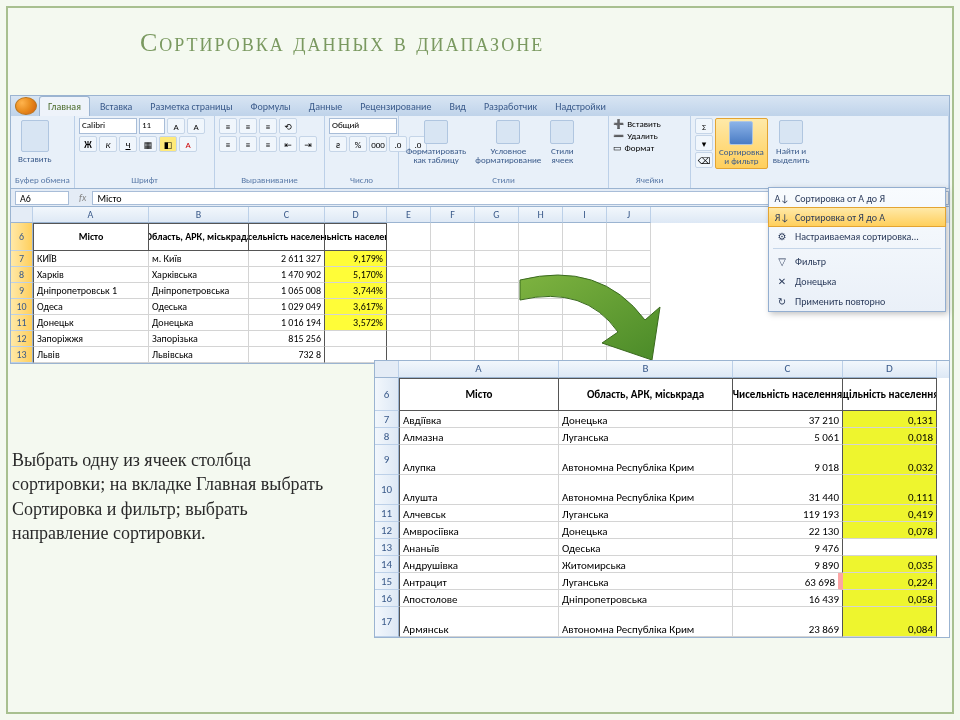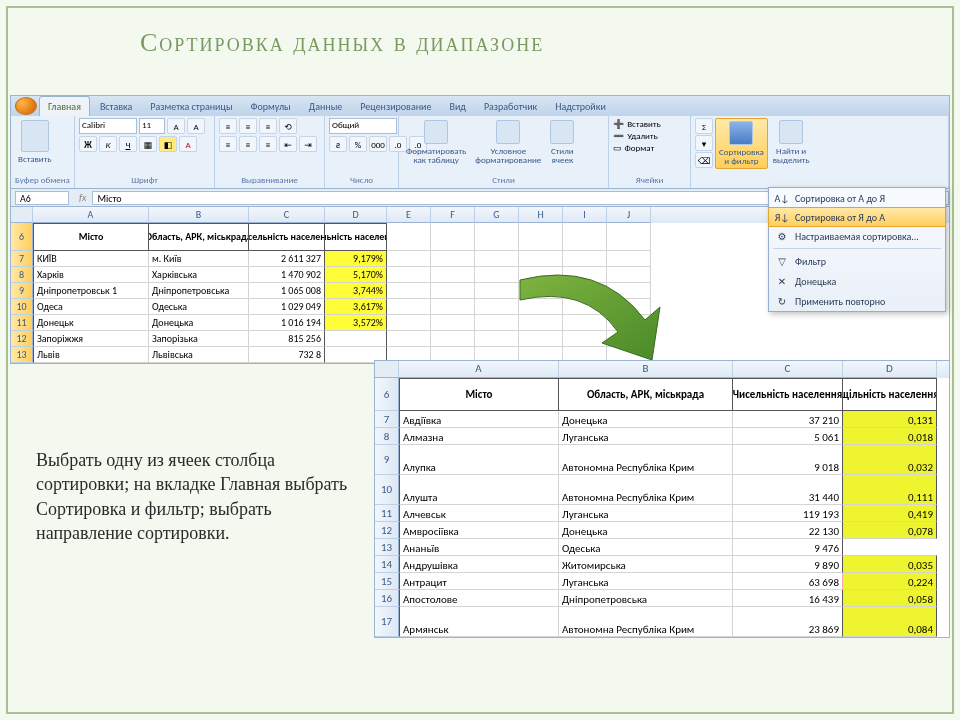--- a/index.html
+++ b/index.html
@@ -54,21 +54,21 @@
 .sort-menu { position: absolute; top: 95px; right: 14px; width: 178px; background: linear-gradient(#f8fbfe,#eaf0f8); border: 1px solid #93aed0; box-shadow: 2px 2px 6px rgba(0,0,0,0.25); font-size: 10px; z-index: 10; }
 .sort-menu-item { display: flex; align-items: center; height: 20px; padding: 0 6px; gap: 6px; color: #2a3a5a; }
 .sort-menu-item.highlighted { background: linear-gradient(#ffe9a8,#ffcf5c); border: 1px solid #e3a432; margin: -1px; }
 .sort-menu-sep { height: 1px; background: #c5d5e8; margin: 2px 4px; }
 .smi-icon { width: 14px; height: 14px; display: flex; align-items: center; justify-content: center; font-size: 10px; }
 
 
 .arrow-container { position: absolute; top: 265px; left: 500px; width: 170px; height: 100px; pointer-events: none; }
 
 
-.instructions { position: absolute; top: 448px; left: 36px; width: 330px; font-family: Garamond, Georgia, serif; font-size: 18px; color: #2a2a2a; line-height: 1.35; }
+.instructions { position: absolute; top: 448px; left: 12px; width: 330px; font-family: Garamond, Georgia, serif; font-size: 18px; color: #2a2a2a; line-height: 1.35; }
 
 
 .sheet2-wrap { position: absolute; top: 360px; left: 374px; width: 576px; background: #fff; border: 1px solid #9bb4d1; font-size: 11px; }
 .sheet2-wrap .col-headers { height: 17px; }
 .sheet2-wrap .row-hdr { width: 24px; line-height: 17px; }
 .sheet2-wrap .sheet-row { height: 17px; }
 .sheet2-wrap .sheet-row.tall { height: 30px; }
 .sheet2-wrap .sheet-row.xtall { height: 33px; }
 .c2A { width: 160px; } .c2B { width: 174px; } .c2C { width: 110px; } .c2D { width: 94px; }
 .yellow2 { background: #eef52e; }
@@ -462,21 +462,21 @@
         <div class="row-hdr" style="">14</div>
         <div class="cell c2A bl" style="align-items:flex-end;">Андрушівка</div>
         <div class="cell c2B" style="align-items:flex-end;">Житомирська</div>
         <div class="cell c2C num" style="border-right:1px solid #555;align-items:flex-end;">9 890</div>
         <div class="cell c2D num yellow2 br" style="align-items:flex-end;">0,035</div>
       </div>
       <div class="sheet-row">
         <div class="row-hdr" style="">15</div>
         <div class="cell c2A bl" style="align-items:flex-end;">Антрацит</div>
         <div class="cell c2B" style="align-items:flex-end;">Луганська</div>
-        <div class="cell c2C num" style="border-right:1px solid #fca5a5;align-items:flex-end;">63 698</div>
+        <div class="cell c2C num" style="border-right:5px solid #fca5a5;align-items:flex-end;">63 698</div>
         <div class="cell c2D num yellow2 br" style="align-items:flex-end;">0,224</div>
       </div>
       <div class="sheet-row">
         <div class="row-hdr" style="">16</div>
         <div class="cell c2A bl" style="align-items:flex-end;">Апостолове</div>
         <div class="cell c2B" style="align-items:flex-end;">Дніпропетровська</div>
         <div class="cell c2C num" style="border-right:1px solid #555;align-items:flex-end;">16 439</div>
         <div class="cell c2D num yellow2 br" style="align-items:flex-end;">0,058</div>
       </div>
       <div class="sheet-row tall">

